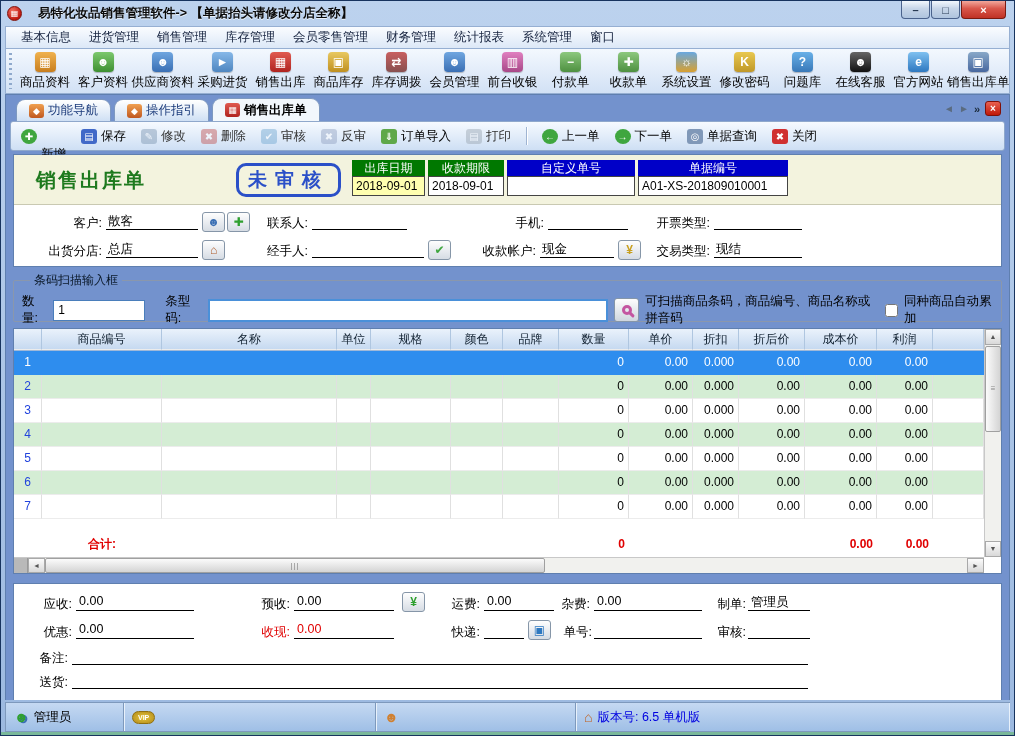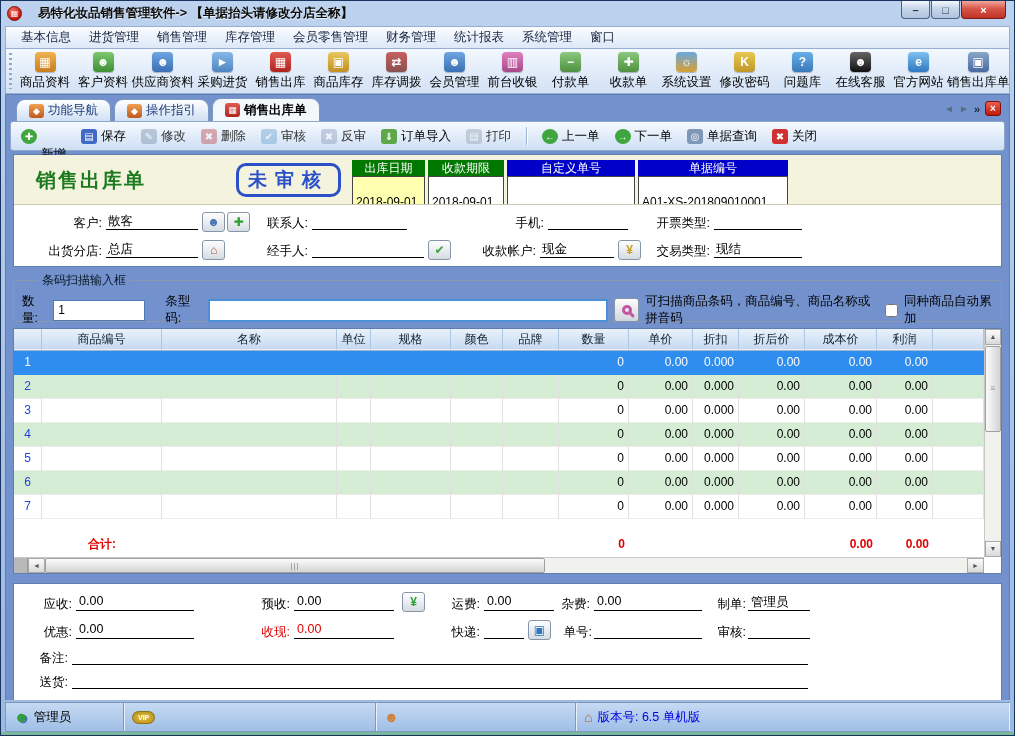--- a/index.html
+++ b/index.html
@@ -70,32 +70,32 @@
 
   
   .formpanel{ margin:0 7px; border:1px solid #5F7FAF; }
   .formhead{ height:49px; background:#F3F3DE; position:relative; }
   .formtitle{ position:absolute; left:22px; top:12px; font-size:20px; font-weight:bold; color:#1E7A1E; letter-spacing:2px; }
   .stamp{ position:absolute; left:222px; top:8px; border:3px solid #2B50C8; border-radius:10px;
     padding:1px 9px; color:#2B50C8; font-size:19px; font-weight:bold; letter-spacing:8px; }
   .headcols{ position:absolute; left:338px; top:5px; display:flex; gap:3px; }
   .hcol{ display:flex; flex-direction:column; }
   .hhead{ height:16px; line-height:16px; text-align:center; color:#fff; font-size:12px; }
-  .hval{ height:20px; line-height:18px; border:1px solid #444; font-size:12px; padding:16px 3px; color:#000; background:#fff; }
+  .hval{ height:20px; line-height:18px; border:1px solid #444; font-size:12px; padding:0 3px; color:#000; background:#fff; }
   .fields{ height:62px; background:#FFFFFF; border-top:1px solid #C9C9B2; position:relative; font-size:12.5px; }
   .flabel{ position:absolute; text-align:right; color:#000; }
   .fval{ position:absolute; border-bottom:1px solid #000; height:17px; color:#000; padding-left:2px; }
   .mini{ position:absolute; width:23px; height:20px; border:1px solid #8696A8; border-radius:3px;
     background:linear-gradient(#FEFEFE,#D6DCE4); display:flex; align-items:center; justify-content:center;
     font-size:12px; font-weight:bold; }
 
   
   .barcodebar{ margin:5px 7px 0; }
   fieldset.bc{ border:1px solid #8A97AC; border-radius:2px; height:50px; padding:4px 8px 0; }
-  fieldset.bc legend{ font-size:12px; color:#0A1828; padding:0 4px; margin-left:16px; }
+  fieldset.bc legend{ font-size:12px; color:#0A1828; padding:0 4px; margin-left:8px; }
   .bcrow{ display:flex; align-items:center; gap:6px; }
   .bcrow label{ font-size:12.5px; color:#000; font-weight:normal; }
   .qtyinput{ width:92px; height:21px; border:1px solid #4A7EBB; font-size:12px; padding:0 4px; }
   .codeinput{ width:448px; height:23px; border:2px solid #4A90D9; font-size:12px; padding:0 4px; }
   .magbtn{ width:28px; height:24px; border:1px solid #8696A8; border-radius:3px;
     background:linear-gradient(#FDFDFD,#CFD6DE); display:flex; align-items:center; justify-content:center; }
   .mag{ width:10px; height:10px; border:3px solid #C455A0; border-radius:50%; position:relative; }
   .mag::after{ content:''; position:absolute; width:3px; height:7px; background:#C455A0;
     transform:rotate(-45deg); bottom:-6px; right:-4px; border-radius:2px; }
   .bchint{ font-size:12.5px; color:#000; }

